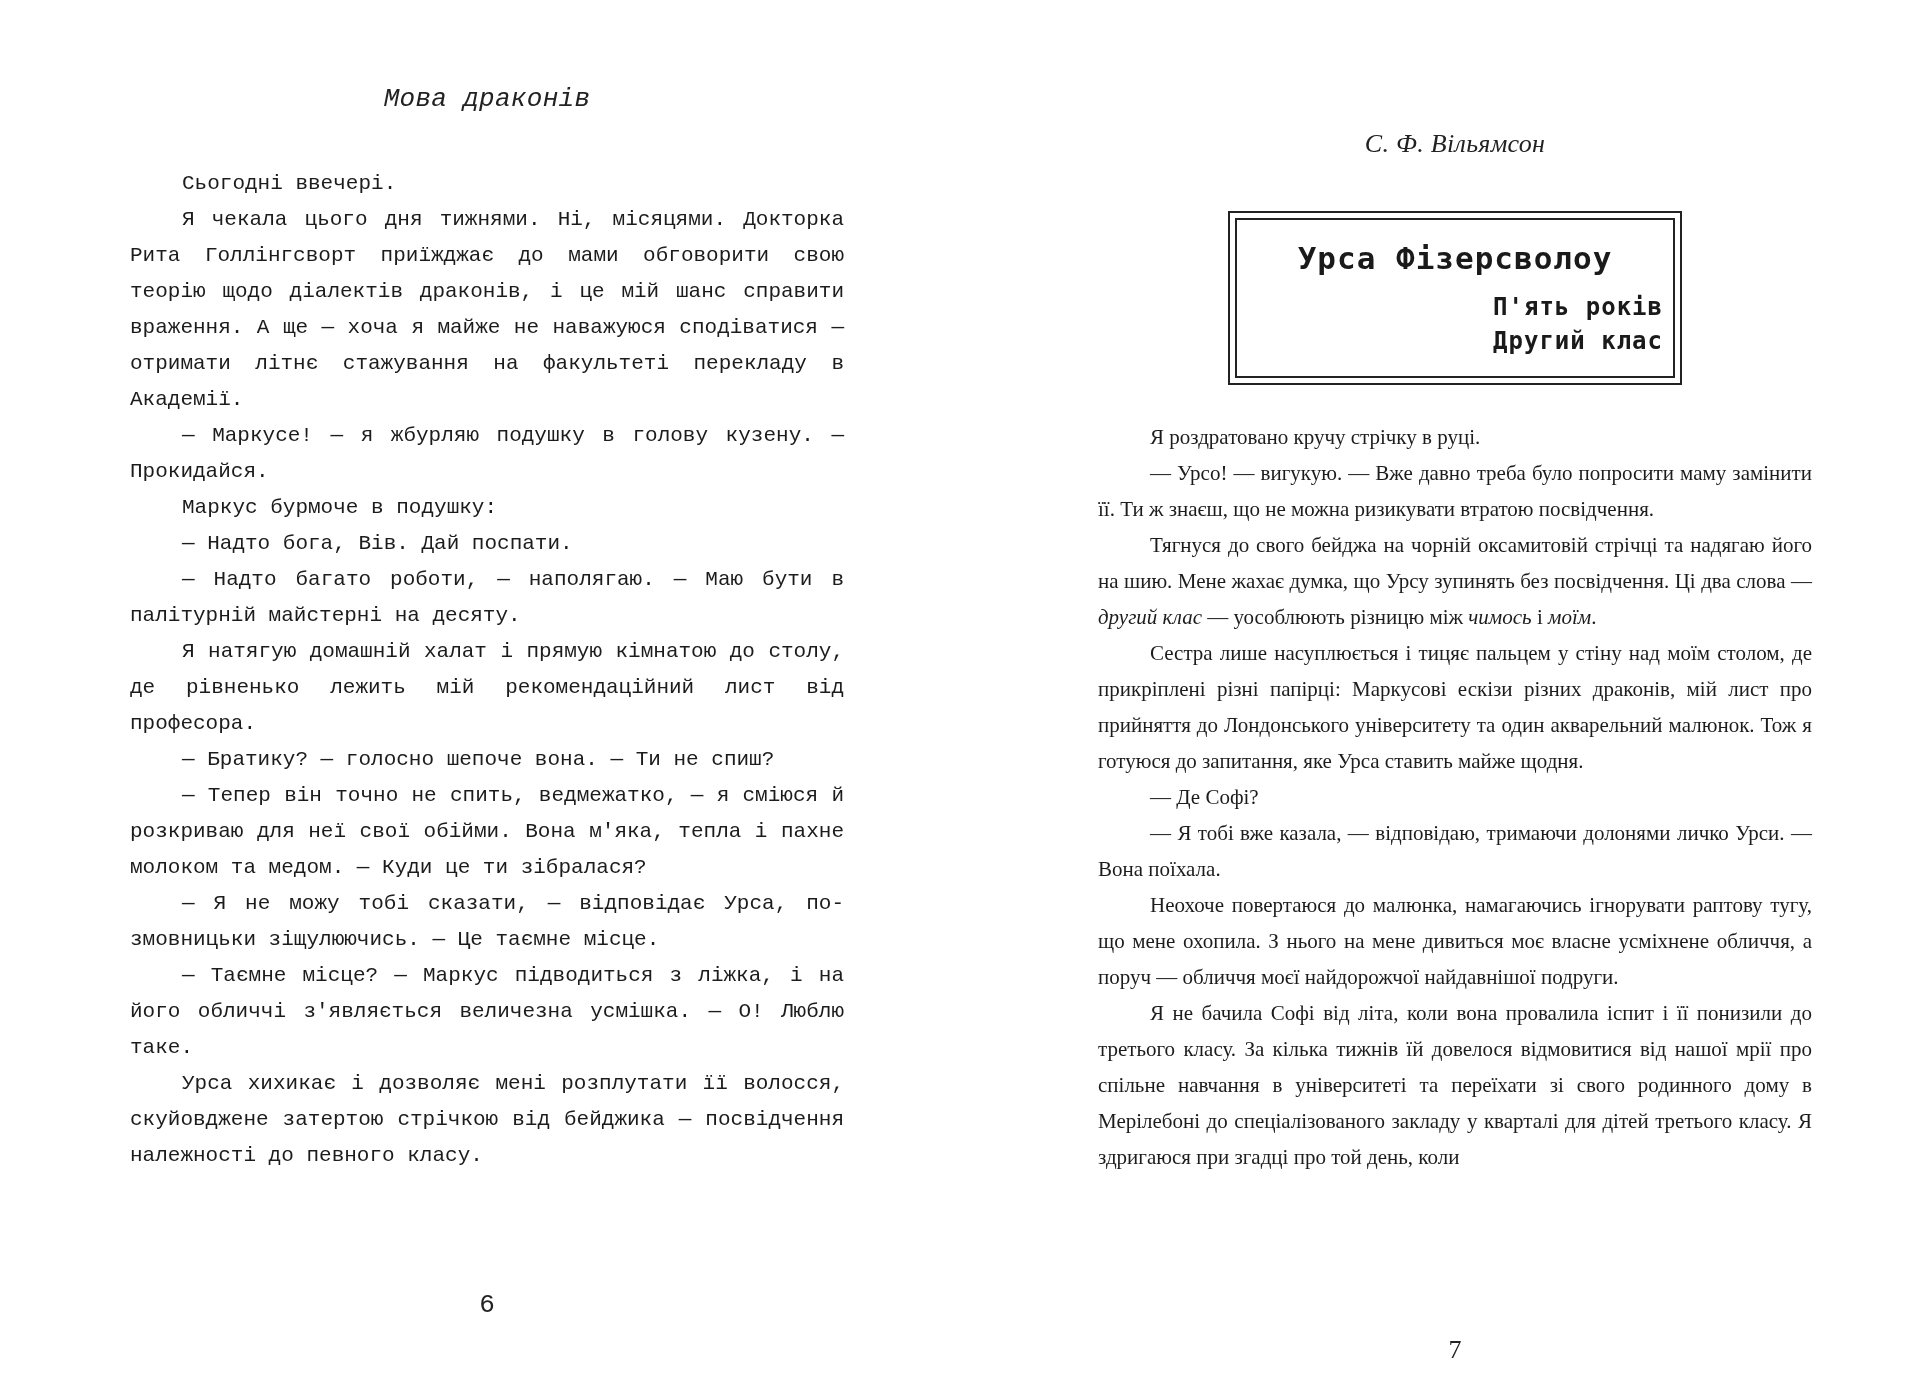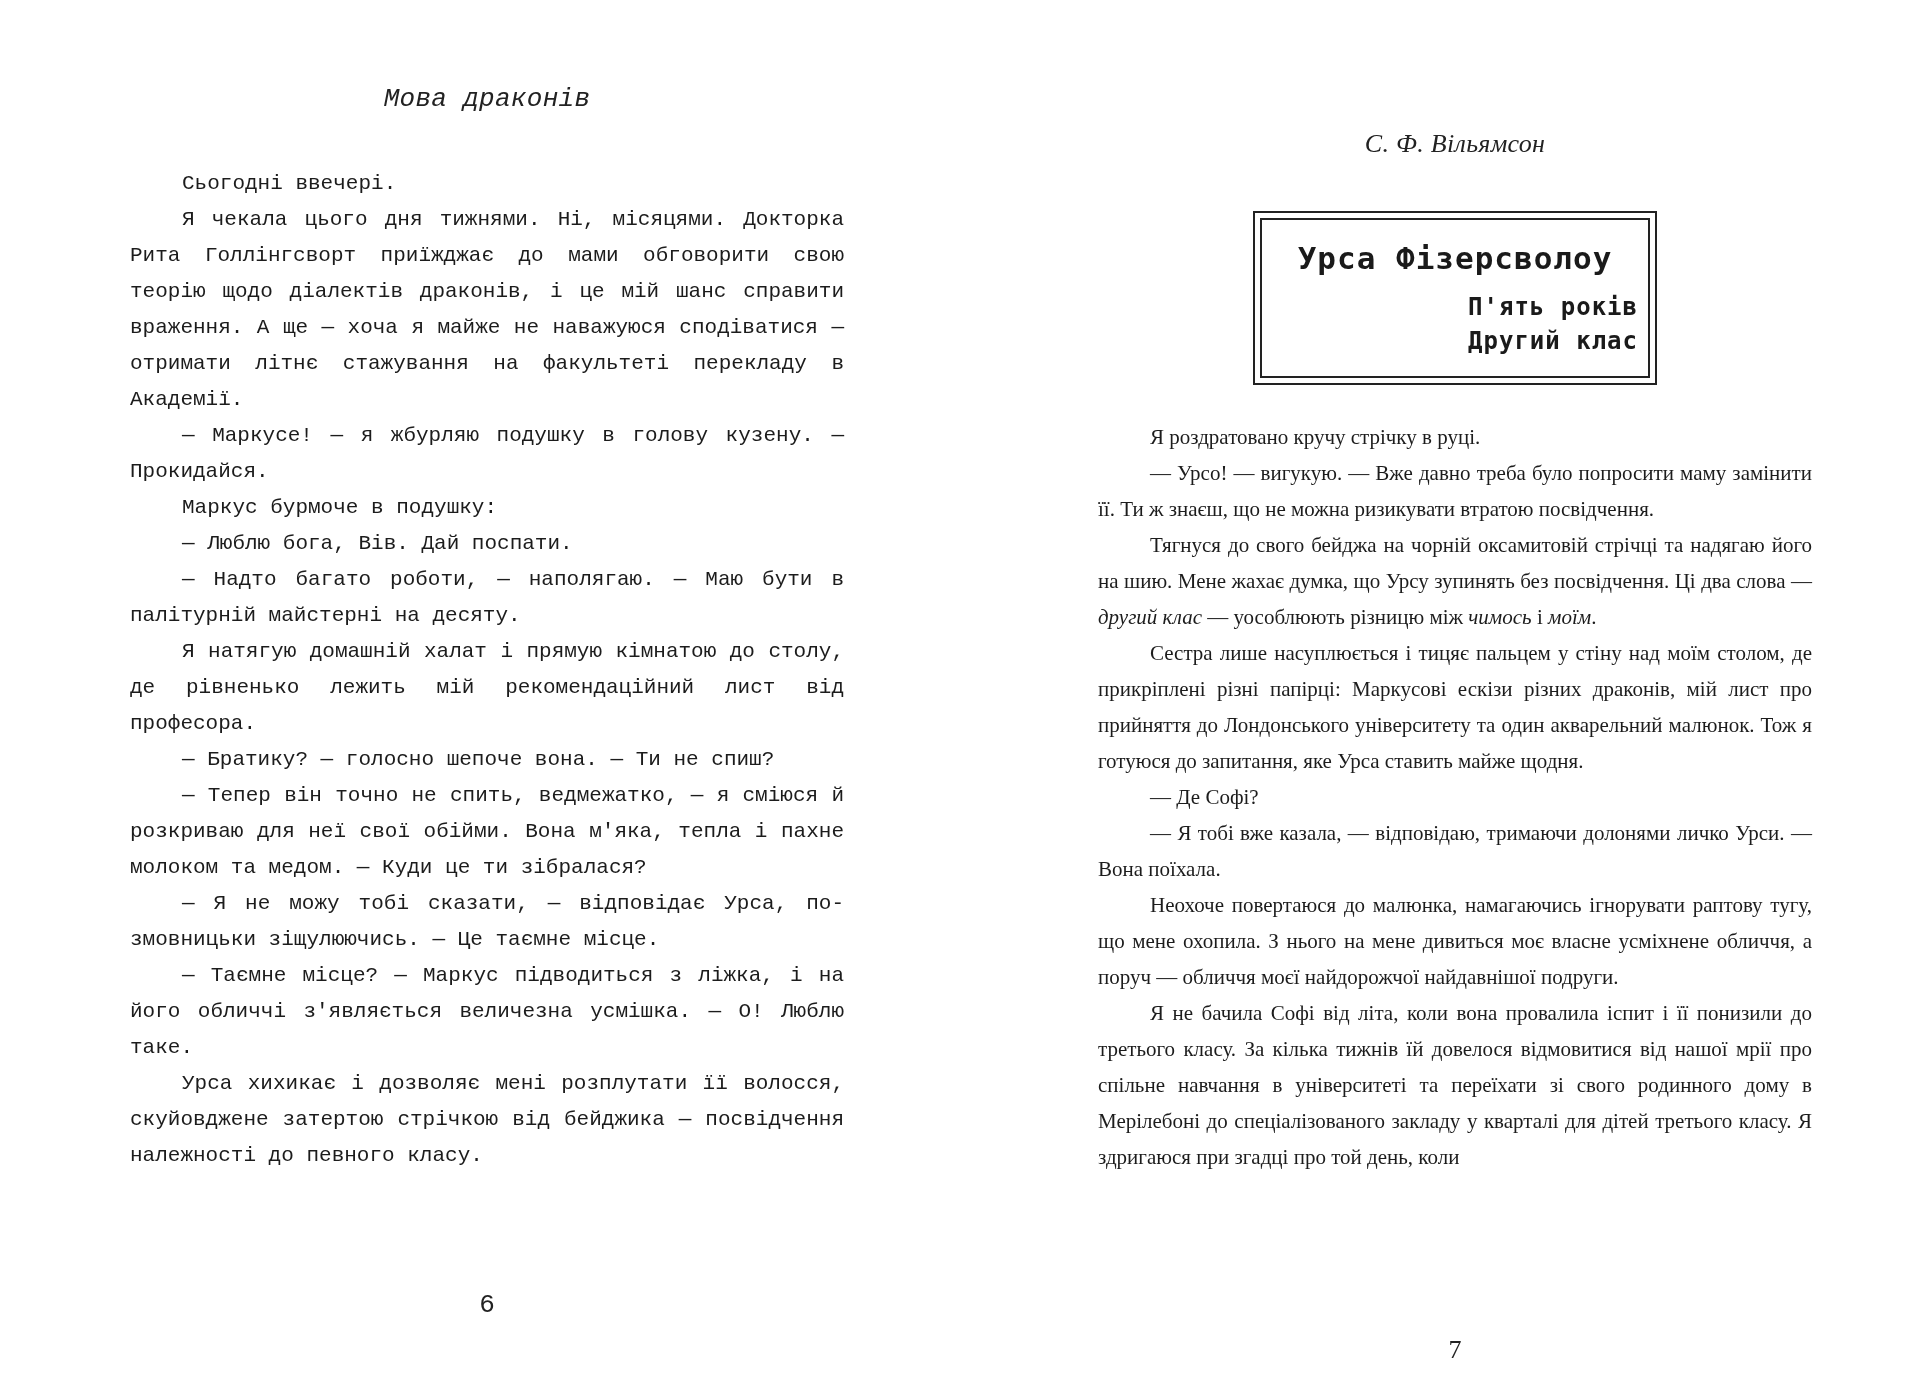--- a/index.html
+++ b/index.html
@@ -47,21 +47,21 @@
   }
   .text-block p {
     margin: 0;
     text-indent: 52px;
   }
   .text-block .em {
     font-style: italic;
   }
 
   .badge-box {
-    width: 404px;
+    width: 454px;
     margin: 0 auto 34px auto;
     border: 2px solid #222;
     padding: 5px;
     box-sizing: border-box;
     background: #fff;
   }
   .badge-inner {
     border: 2px solid #222;
     padding: 20px 10px 18px 10px;
     text-align: center;
@@ -101,21 +101,21 @@
 
 <div class="spread">
 
   <section class="page page-left">
     <div class="running-head">Мова драконів</div>
     <div class="text-block">
         <p><span>Сьогодні ввечері.</span></p>
         <p><span>Я чекала цього дня тижнями. Ні, місяцями. Докторка Рита Голлінгсворт приїжджає до мами обговорити свою теорію щодо діалектів драконів, і це мій шанс справити враження. А ще — хоча я майже не наважуюся сподіватися — отримати літнє стажування на факультеті перекладу в Академії.</span></p>
         <p><span>— Маркусе! — я жбурляю подушку в голову кузену. — Прокидайся.</span></p>
         <p><span>Маркус бурмоче в подушку:</span></p>
-        <p><span>— Люблю бога, Вів. Дай поспати.</span></p>
+        <p><span>— Надто бога, Вів. Дай поспати.</span></p>
         <p><span>— Надто багато роботи, — наполягаю. — Маю бути в палітурній майстерні на десяту.</span></p>
         <p><span>Я натягую домашній халат і прямую кімнатою до столу, де рівненько лежить мій рекомендаційний лист від професора.</span></p>
         <p><span>— Братику? — голосно шепоче вона. — Ти не спиш?</span></p>
         <p><span>— Тепер він точно не спить, ведмежатко, — я сміюся й розкриваю для неї свої обійми. Вона м'яка, тепла і пахне молоком та медом. — Куди це ти зібралася?</span></p>
         <p><span>— Я не можу тобі сказати, — відповідає Урса, по-змовницьки зіщулюючись. — Це таємне місце.</span></p>
         <p><span>— Таємне місце? — Маркус підводиться з ліжка, і на його обличчі з'являється величезна усмішка. — О! Люблю таке.</span></p>
         <p><span>Урса хихикає і дозволяє мені розплутати її волосся, скуйовджене затертою стрічкою від бейджика — посвідчення належності до певного класу.</span></p>
       </div>
     <div class="page-number">6</div>
   </section>

